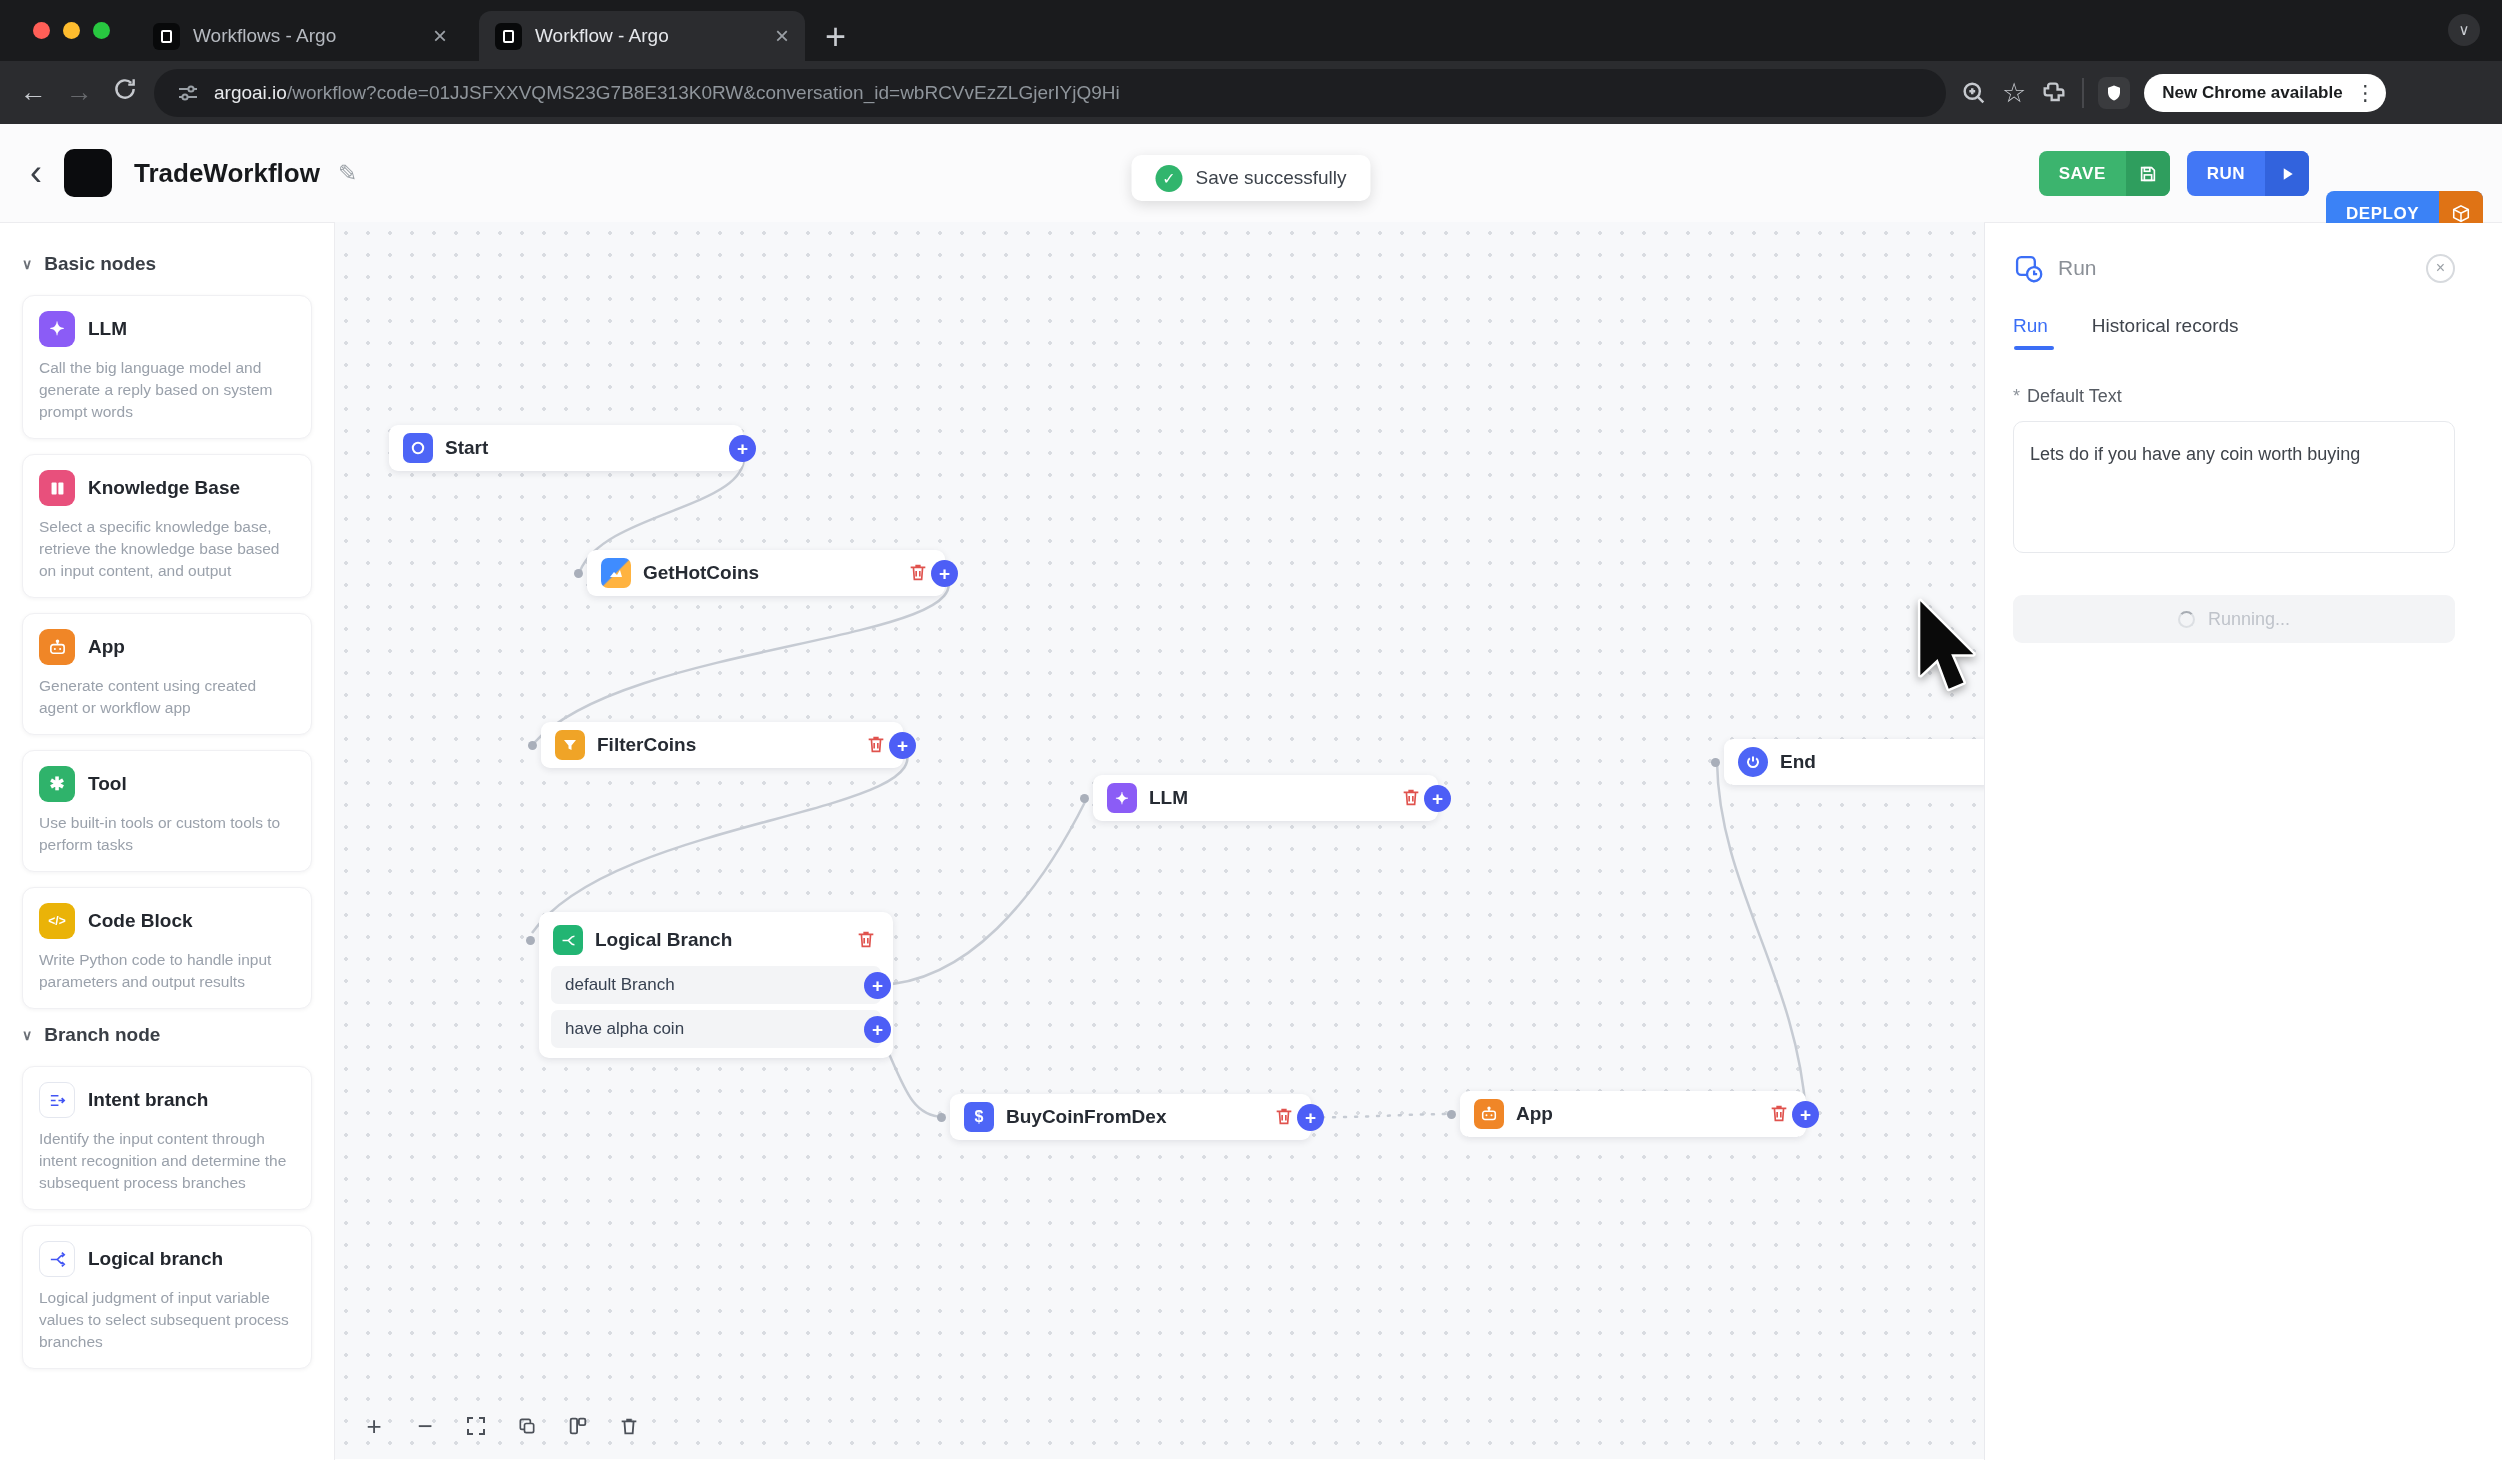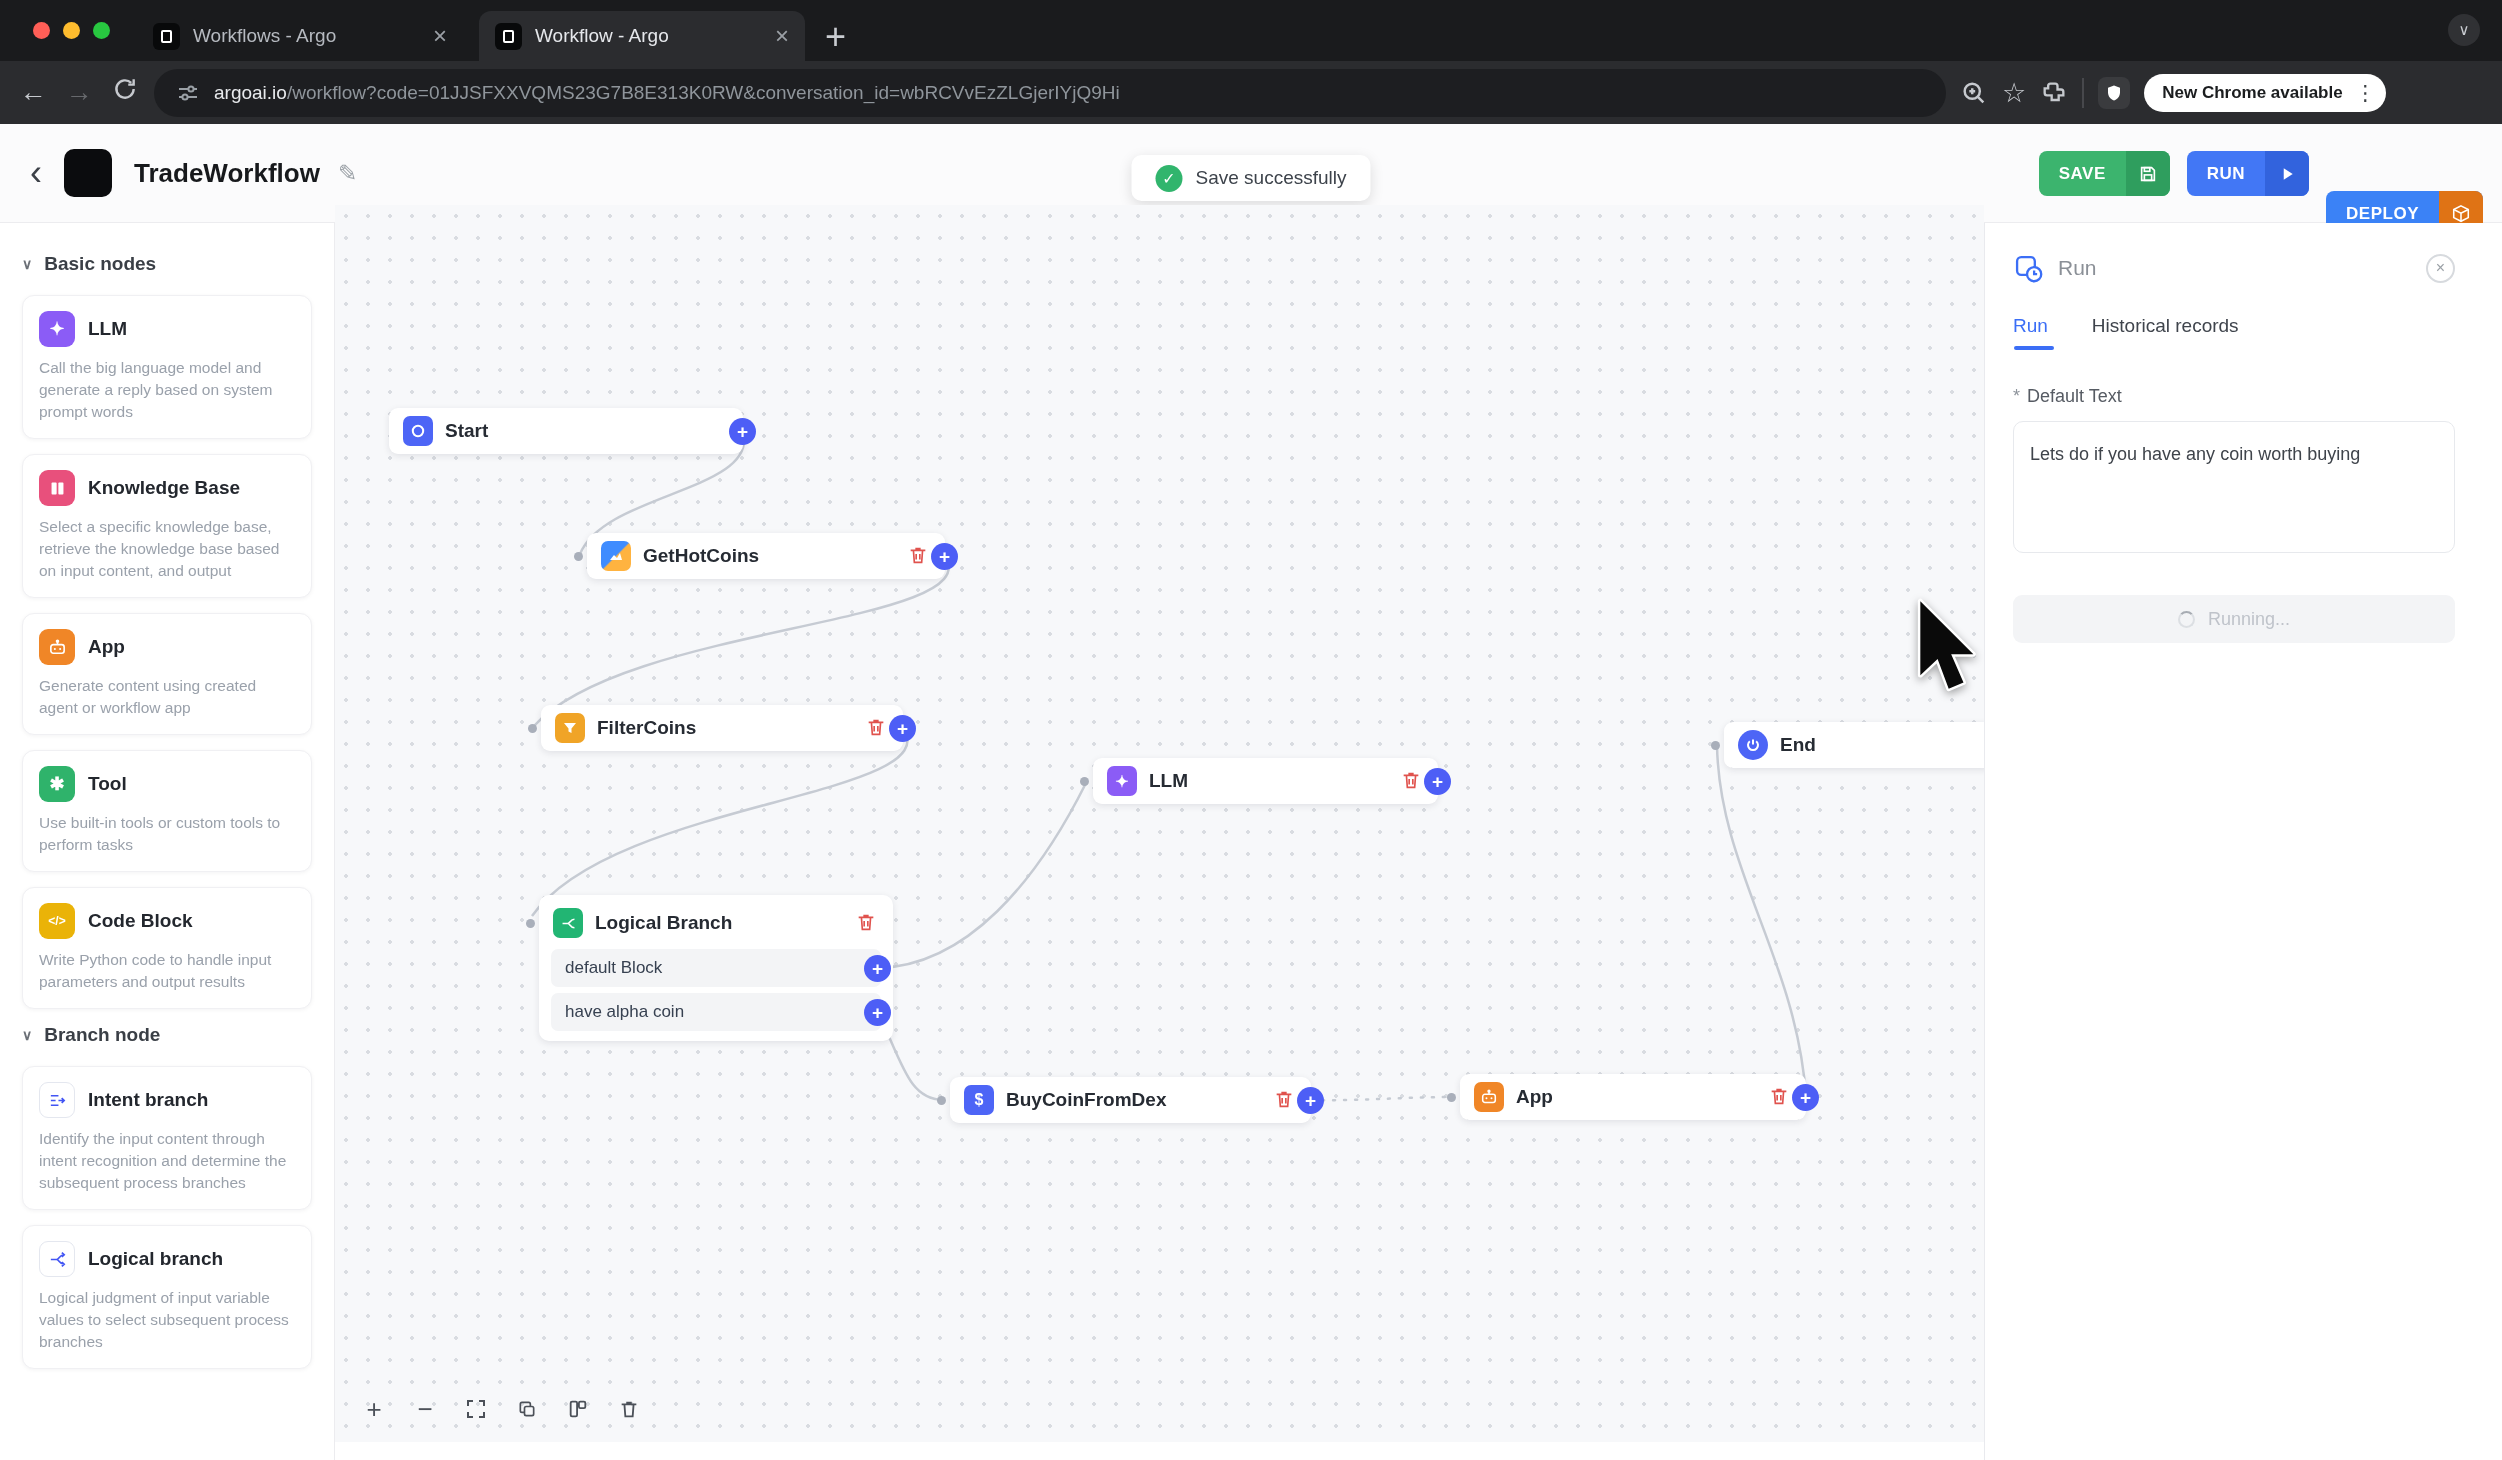--- a/index.html
+++ b/index.html
@@ -51,21 +51,21 @@
   .sidebar { position:absolute; left:0; top:223px; width:335px; height:1237px; background:#fff; border-right:1px solid #ececef; padding:18px 22px; overflow:hidden; }
   .sec-h { display:flex; align-items:center; gap:12px; font-size:19px; font-weight:700; color:#3a3f46; margin:12px 0 20px; }
   .sec-h .chev { font-size:14px; color:#6b7077; }
   .card { border:1px solid #f0f0f3; border-radius:12px; box-shadow:0 1px 4px rgba(20,22,40,.05); padding:15px 16px; margin-bottom:15px; background:#fff; }
   .card-t { display:flex; align-items:center; gap:13px; font-size:19px; font-weight:700; color:#23272e; }
   .cicon { width:36px; height:36px; border-radius:9px; display:flex; align-items:center; justify-content:center; color:#fff; font-size:18px; flex:none; }
   .cicon.outline { background:#fff; border:1px solid #e4e7ef; }
   .card-d { margin-top:10px; font-size:15.5px; line-height:1.42; color:#9aa1ab; }
 
   
-  .canvas { position:absolute; left:335px; top:205px; width:1649px; height:1237px; background:#f7f8fa;
+  .canvas { position:absolute; left:335px; top:222px; width:1649px; height:1237px; background:#f7f8fa;
             background-image:radial-gradient(#d9dce1 1.7px, transparent 1.9px); background-size:22px 22px; overflow:hidden; }
   .edges { position:absolute; left:0; top:0; z-index:1; }
   .edges path { stroke:#c6cbd3; stroke-width:2.5; fill:none; }
   .edges path.dashed { stroke-dasharray:2 9; stroke-linecap:round; }
   .node { position:absolute; height:46px; background:#fff; border-radius:9px; box-shadow:0 2px 7px rgba(25,30,48,.10); display:flex; align-items:center; padding:0 14px; z-index:2; }
   .nicon { width:30px; height:30px; border-radius:7px; display:flex; align-items:center; justify-content:center; color:#fff; font-size:16px; font-weight:700; flex:none; margin-right:12px; }
   .nlabel { font-size:19px; font-weight:700; color:#262b33; flex:1; white-space:nowrap; }
   .dot-l { position:absolute; left:-13px; top:50%; margin-top:-4.5px; width:9px; height:9px; border-radius:50%; background:#a9afba; }
   .plus { position:absolute; right:-13px; top:50%; margin-top:-13.5px; width:27px; height:27px; border-radius:50%; background:#4d5ef6; color:#fff; font-size:19px; font-weight:700; display:flex; align-items:center; justify-content:center; line-height:1; }
   .ntrash { width:24px; height:24px; margin-left:12px; flex:none; }
@@ -358,21 +358,21 @@
             </svg>
         </span>
         <span class="nlabel">Logical Branch</span>
         <span class="ntrash">
           <svg width="22" height="22" viewBox="0 0 24 24" fill="none" stroke="#e0524d" stroke-width="1.8">
               <path d="M4 7h16M10 7V5h4v2M7 7l1 13h8l1-13M10 11v6M14 11v6"></path>
             </svg>
         </span>
       </div>
       <div class="lb-row">
-        <span>default Block</span>
+        <span>default Branch</span>
         <span class="plus">+</span>
       </div>
       <div class="lb-row">
         <span>have alpha coin</span>
         <span class="plus">+</span>
       </div>
     </div>
 
     <div class="node" style="left:758px;top:553px;width:345px">
       <span class="dot-l"></span>

